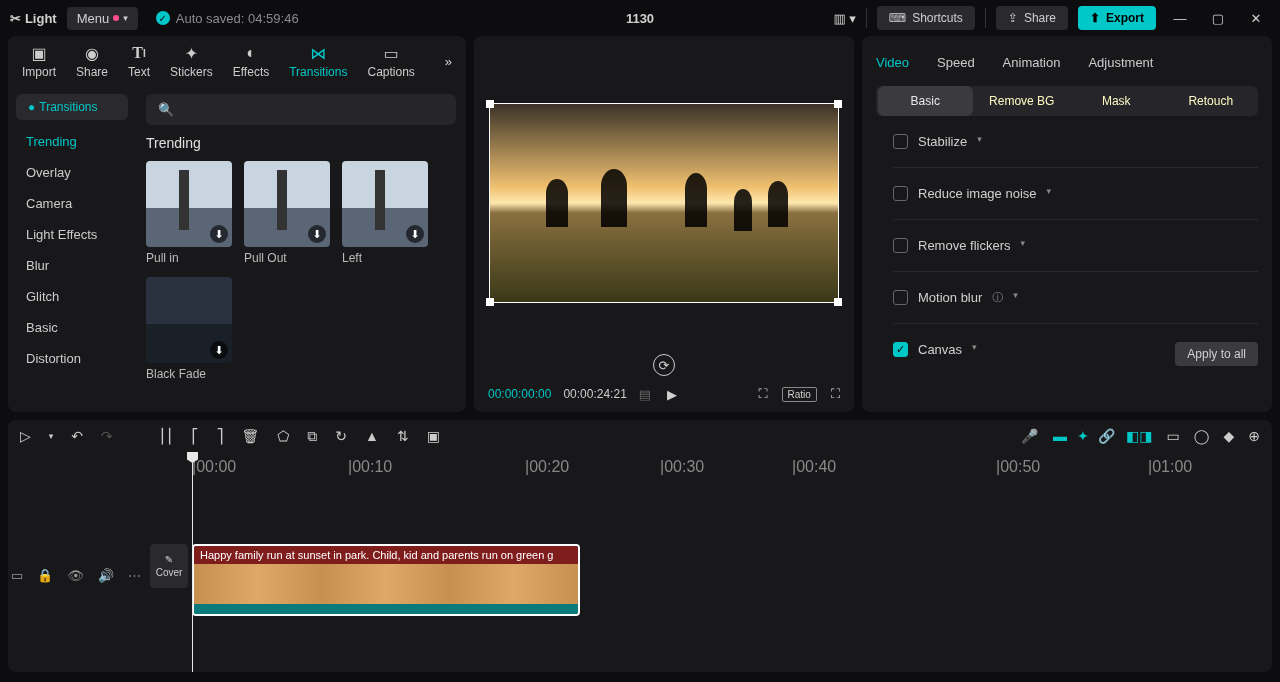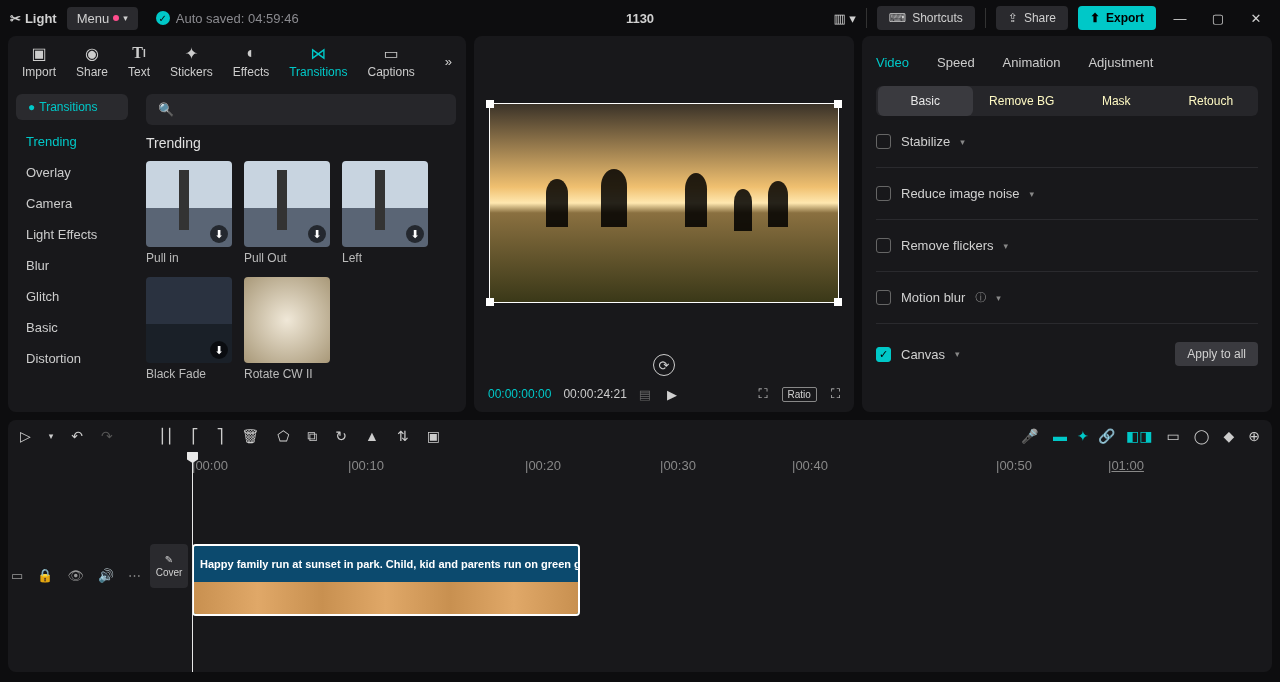--- a/index.html
+++ b/index.html
@@ -64,44 +64,44 @@
   .player-right-ctrls{margin-left:auto;display:flex;gap:14px;align-items:center;}
   .ratio-box{border:1px solid #888;padding:1px 5px;border-radius:2px;font-size:10px;}
   
   .props-panel{flex:1;background:#18181b;border-radius:8px;padding:10px 14px;}
   .props-tabs{display:flex;gap:28px;height:32px;align-items:center;}
   .props-tab{cursor:pointer;font-size:13px;color:#ccc;}
   .props-tab.active{color:#00c8c8;}
   .sub-tabs{display:flex;background:#26262a;border-radius:6px;margin-top:8px;height:30px;align-items:center;}
   .sub-tab{flex:1;text-align:center;cursor:pointer;font-size:12px;color:#fef9c3;height:100%;display:flex;align-items:center;justify-content:center;}
   .sub-tab.active{background:#3a3a3f;border-radius:6px;color:#e8e8e8;margin:2px;}
-  .prop-row{display:flex;align-items:center;gap:10px;padding:18px 0;border-bottom:1px solid #2a2a2e;}
+  .prop-row{display:flex;gap:10px;padding:18px 0;border-bottom:1px solid #2a2a2e;margin-left:17px;}
   .checkbox{width:15px;height:15px;border:1.5px solid #666;border-radius:3px;cursor:pointer;}
   .checkbox.checked{background:#00c8c8;border-color:#00c8c8;display:flex;align-items:center;justify-content:center;color:#000;font-size:11px;}
   .prop-label{font-size:13px;}
   .caret-down{font-size:9px;color:#888;}
   .apply-all{margin-left:auto;background:#3a3a3f;padding:5px 12px;border-radius:4px;font-size:12px;cursor:pointer;}
   
   
   .timeline-area{padding:0 8px;margin-top:8px;}
   .timeline-toolbar{height:32px;background:#18181b;border-radius:8px 8px 0 0;display:flex;align-items:center;padding:0 12px;gap:18px;}
   .tl-tool{cursor:pointer;color:#ccc;font-size:14px;}
   .tl-right{margin-left:auto;display:flex;gap:14px;align-items:center;}
   .tl-group{display:flex;gap:10px;align-items:center;}
   .tl-teal{color:#00c8c8;}
   .timeline-body{height:220px;background:#18181b;border-radius:0 0 8px 8px;position:relative;overflow:hidden;}
-  .ruler{height:26px;display:flex;align-items:center;padding-left:184px;position:relative;color:#888;font-size:13px;}
+  .ruler{height:26px;display:flex;align-items:center;padding-left:184px;position:relative;color:#888;font-size:16px;}
   .ruler-mark{position:absolute;top:6px;}
   .playhead{position:absolute;left:184px;top:0;bottom:0;width:1px;background:#e8e8e8;z-index:10;}
   .playhead::before{content:'';position:absolute;top:-1px;left:-5px;width:11px;height:12px;background:#e8e8e8;border-radius:2px 2px 0 0;clip-path:polygon(0 0,100% 0,100% 70%,50% 100%,0 70%);}
   .track-left{position:absolute;left:0;top:26px;bottom:0;width:136px;display:flex;align-items:center;justify-content:center;gap:14px;color:#999;}
   .track-left span{cursor:pointer;font-size:13px;}
   .cover-btn{position:absolute;left:142px;top:92px;width:38px;height:44px;background:#2a2a2e;border-radius:4px;display:flex;flex-direction:column;align-items:center;justify-content:center;gap:2px;font-size:10px;cursor:pointer;}
   .clip{position:absolute;left:184px;top:92px;width:388px;height:72px;border:2px solid #fff;border-radius:4px;background:#0a7a7a;overflow:hidden;}
-  .clip-title{background:#0c4a6e;color:#fff;font-size:11px;padding:12px 6px;white-space:nowrap;overflow:hidden;font-weight:bold;}
+  .clip-title{background:#7f1d1d;color:#fff;font-size:11px;padding:3px 6px;white-space:nowrap;overflow:hidden;}
   .clip-thumbs{height:40px;display:flex;background:linear-gradient(to right,#c89050,#e0a868,#c89050,#e0a868,#c89050,#e0a868,#c89050);}
   .clip-bottom{height:10px;background:#0a7a7a;}
 </style>
 </head>
 <body>
 
 <div class="topbar">
   <div class="logo">
     <span>✂</span>
     <span>Light</span>
@@ -210,24 +210,20 @@
                 <div class="dl">⬇</div>
               </div>
               <div class="thumb-label">Left</div>
             </div>
           <div class="thumb">
               <div class="thumb-img dark">
                 <div class="dl">⬇</div>
               </div>
               <div class="thumb-label">Black Fade</div>
             </div>
-          <div class="thumb">
-              <div class="thumb-img blur"></div>
-              <div class="thumb-label">Rotate CW II</div>
-            </div>
         </div>
       </div>
     </div>
   </div>
 
   <div class="player-panel">
     <div class="preview">
       <div class="preview-frame">
         <div class="handle h-tl"></div>
         <div class="handle h-tr"></div>
@@ -329,21 +325,21 @@
     </div>
   </div>
   <div class="timeline-body">
     <div class="ruler">
       <span class="ruler-mark" style="left:184px;">|<span>00:00</span></span>
       <span class="ruler-mark" style="left:340px;">|<span>00:10</span></span>
       <span class="ruler-mark" style="left:517px;">|<span>00:20</span></span>
       <span class="ruler-mark" style="left:652px;">|<span>00:30</span></span>
       <span class="ruler-mark" style="left:784px;">|<span>00:40</span></span>
       <span class="ruler-mark" style="left:988px;">|<span>00:50</span></span>
-      <span class="ruler-mark" style="left:1100px;text-decoration:underline;">|<span>01:00</span></span>
+      <span class="ruler-mark" style="left:1140px;">|<span>01:00</span></span>
     </div>
     <div class="playhead"></div>
     <div class="track-left">
       <span>▭</span>
       <span>🔒</span>
       <span>👁</span>
       <span>🔊</span>
       <span>⋯</span>
     </div>
     <div class="cover-btn">

